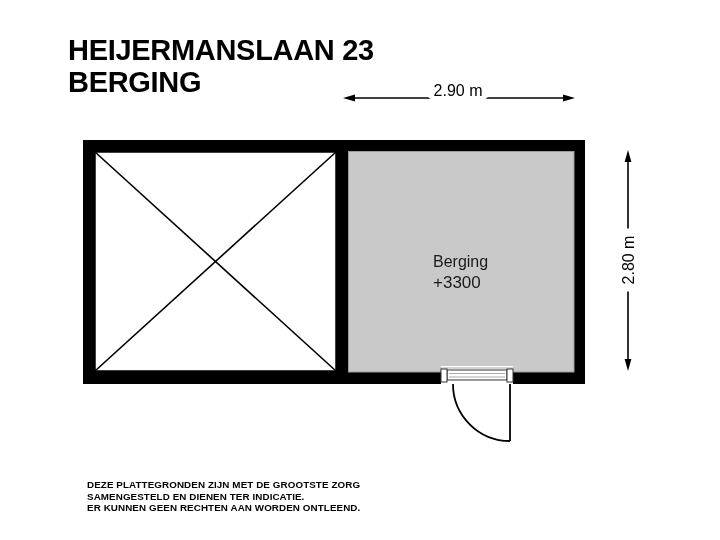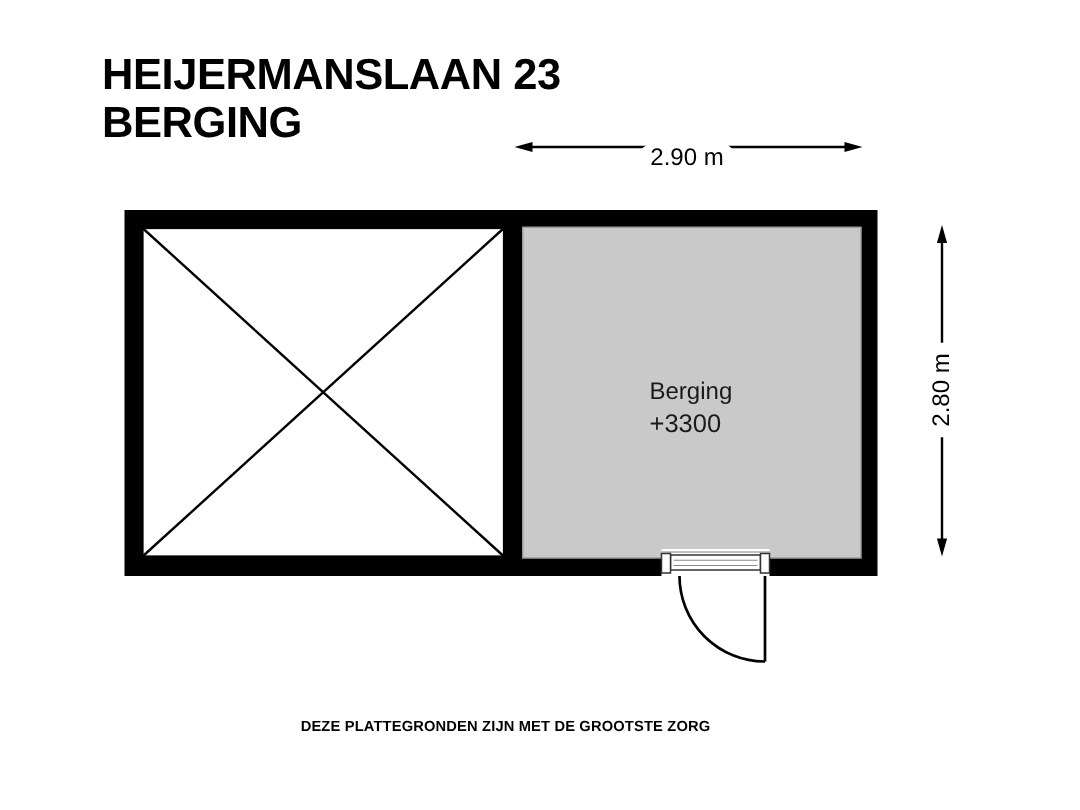--- a/index.html
+++ b/index.html
@@ -40,32 +40,32 @@
   .door-leaf{stroke:#000000;stroke-width:1.8;}
   .door-arc{fill:none;stroke:#000000;stroke-width:1.8;}
   .dim-label{
     position:absolute;
     background:#ffffff;
     border-radius:8px;
     font-size:16px;color:#000;
     padding:0 7px;height:19px;line-height:19px;
     white-space:nowrap;
   }
-  .dim-top{left:458px;top:96px;transform:translateX(-50%);text-align:right;}
+  .dim-top{left:458px;top:81px;transform:translateX(-50%);text-align:right;}
   .dim-right{left:628px;top:260px;transform:translate(-50%,-50%) rotate(-90deg);}
   .room-label{
     position:absolute;left:433px;top:251px;
     color:var(--label-text);
     font-size:16px;line-height:21px;
     text-align:left;white-space:nowrap;
   }
   .room-label .elev{font-size:17px;}
   .footer{
     position:absolute;left:87px;top:479px;width:500px;
-    text-align:center;color:#000;
+    text-align:left;color:#000;
     font-weight:bold;font-size:9.8px;line-height:11.5px;
     letter-spacing:0.1px;
   }
 </style>
 </head>
 <body>
 
 <div class="page">
 
   <div class="title">
@@ -116,15 +116,17 @@
 
   <div class="dim-label dim-right">2.80 m</div>
 
   <div class="room-label">
     <div>Berging</div>
     <div class="elev">+3300</div>
   </div>
 
   <div class="footer">
     <div>DEZE PLATTEGRONDEN ZIJN MET DE GROOTSTE ZORG</div>
+    <div>SAMENGESTELD EN DIENEN TER INDICATIE.</div>
+    <div>ER KUNNEN GEEN RECHTEN AAN WORDEN ONTLEEND.</div>
   </div>
 
 </div>
 
 </body></html>

